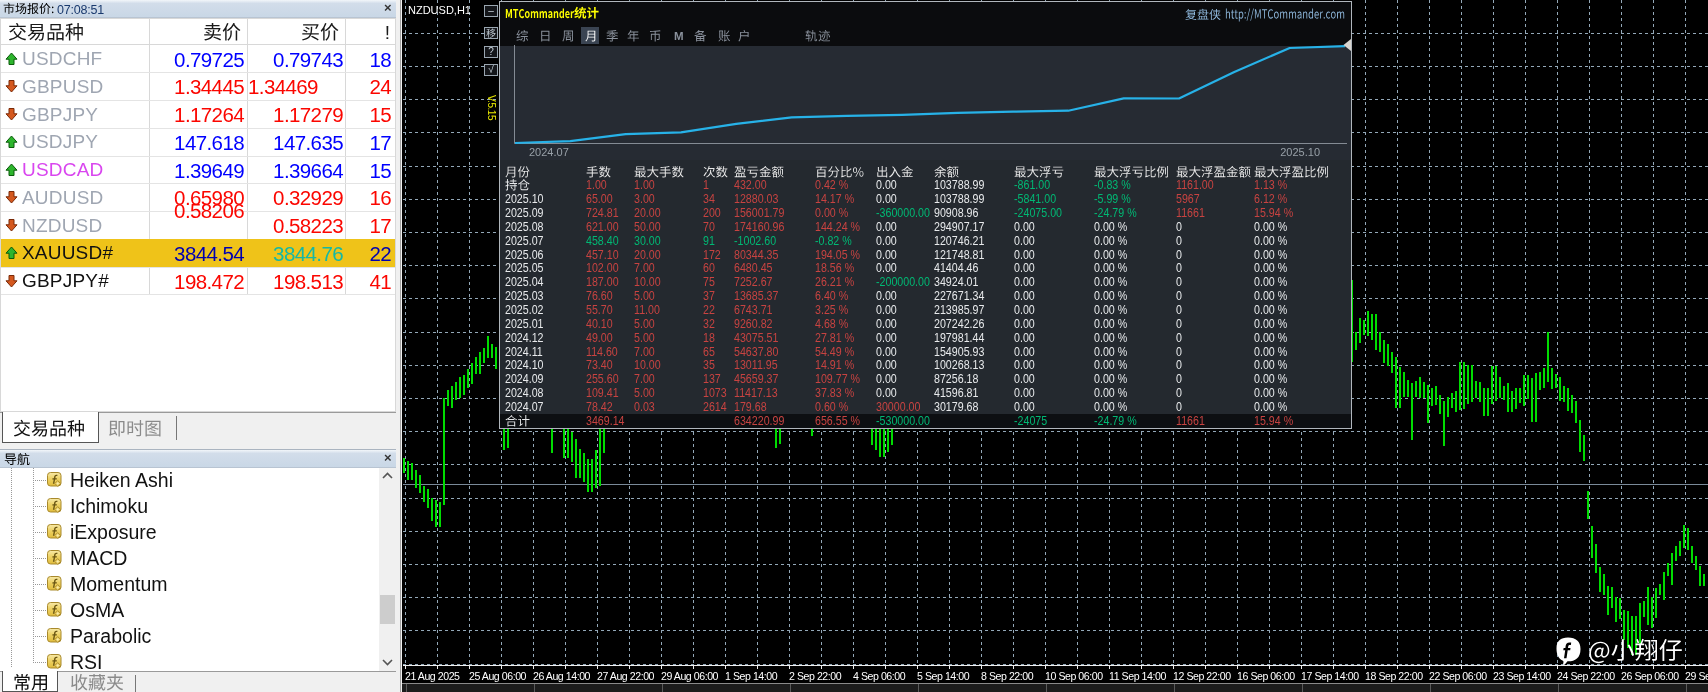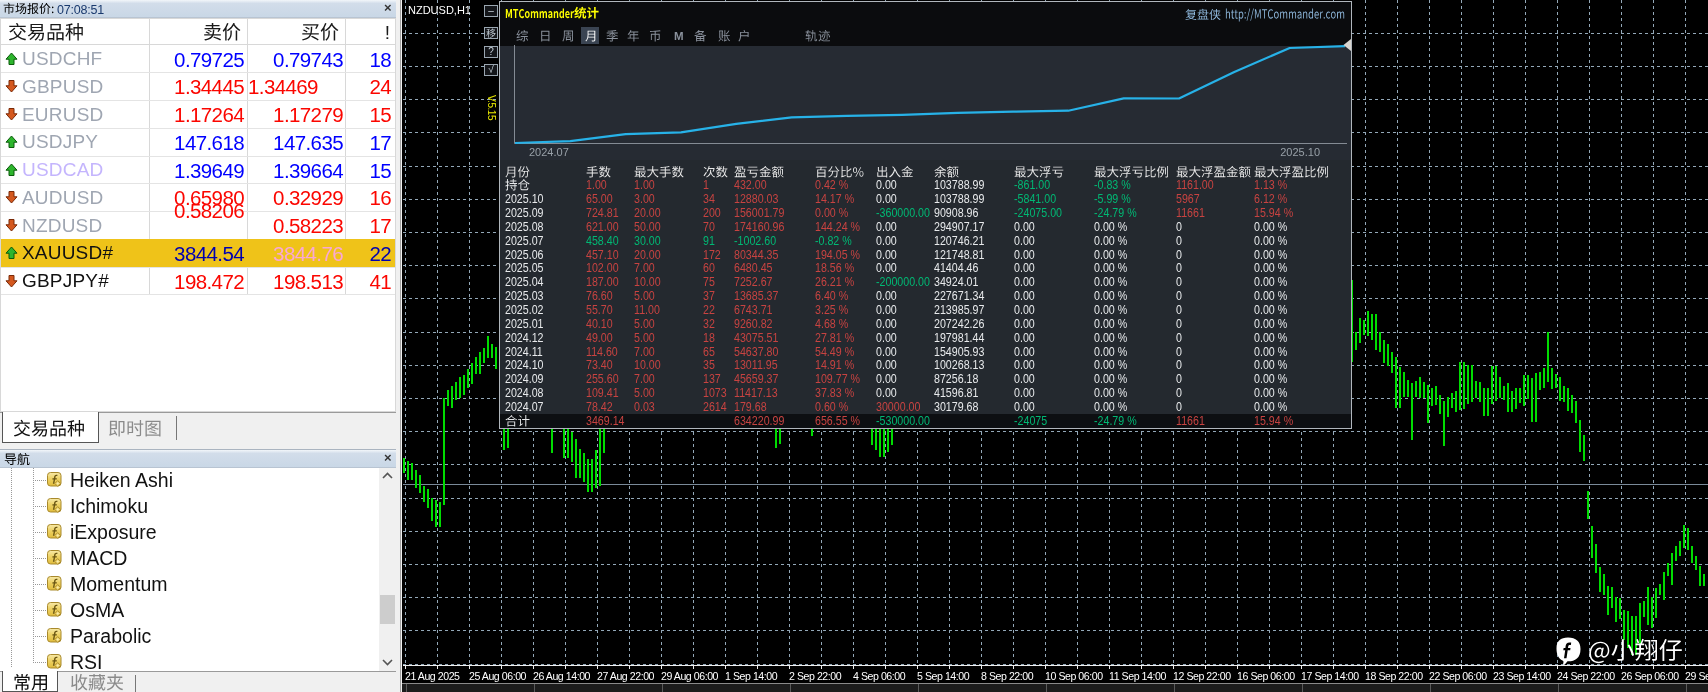--- a/index.html
+++ b/index.html
@@ -524,37 +524,37 @@
         <path d="M6.5 13 L12 6.8 L9 6.8 L9 1.5 L4 1.5 L4 6.8 L1 6.8 Z" fill="#D4581E" stroke="#7A2A08" stroke-width="1"></path>
       </svg></div>
 <div class="abs" style="left:22px;top:75.8px;font-size:19px;color:#9FA6B2;letter-spacing:0.2px">GBPUSD</div>
 <div class="abs" style="left:150px;top:75.3px;width:94px;text-align:right;font-size:20.5px;color:#FB0600;letter-spacing:-0.6px">1.34445</div>
 <div class="abs" style="left:248px;top:75.3px;width:95px;text-align:left;font-size:20.5px;color:#FB0600;letter-spacing:-0.6px">1.34469</div>
 <div class="abs" style="left:346px;top:75.3px;width:45px;text-align:right;font-size:20.5px;color:#FB0600;letter-spacing:-0.6px">24</div>
 <div class="abs" style="left:1px;top:100px;width:394px;height:1px;background:#E4E4E4"></div>
 <div class="abs" style="left:5px;top:107.1px"><svg width="13" height="14" viewBox="0 0 13 14">
         <path d="M6.5 13 L12 6.8 L9 6.8 L9 1.5 L4 1.5 L4 6.8 L1 6.8 Z" fill="#D4581E" stroke="#7A2A08" stroke-width="1"></path>
       </svg></div>
-<div class="abs" style="left:22px;top:103.6px;font-size:19px;color:#9FA6B2;letter-spacing:0.2px">EURUSD</div>
+<div class="abs" style="left:22px;top:103.6px;font-size:19px;color:#9FA6B2;letter-spacing:0.2px">GBPJPY</div>
 <div class="abs" style="left:150px;top:103.1px;width:94px;text-align:right;font-size:20.5px;color:#FB0600;letter-spacing:-0.6px">1.17264</div>
 <div class="abs" style="left:248px;top:103.1px;width:95px;text-align:right;font-size:20.5px;color:#FB0600;letter-spacing:-0.6px">1.17279</div>
 <div class="abs" style="left:346px;top:103.1px;width:45px;text-align:right;font-size:20.5px;color:#FB0600;letter-spacing:-0.6px">15</div>
 <div class="abs" style="left:1px;top:128px;width:394px;height:1px;background:#E4E4E4"></div>
 <div class="abs" style="left:5px;top:134.8px"><svg width="13" height="14" viewBox="0 0 13 14">
         <path d="M6.5 1 L12 7.2 L9 7.2 L9 12.5 L4 12.5 L4 7.2 L1 7.2 Z" fill="#2DB52D" stroke="#0A5A0A" stroke-width="1"></path>
       </svg></div>
 <div class="abs" style="left:22px;top:131.3px;font-size:19px;color:#9FA6B2;letter-spacing:0.2px">USDJPY</div>
 <div class="abs" style="left:150px;top:130.8px;width:94px;text-align:right;font-size:20.5px;color:#0000FF;letter-spacing:-0.6px">147.618</div>
 <div class="abs" style="left:248px;top:130.8px;width:95px;text-align:right;font-size:20.5px;color:#0000FF;letter-spacing:-0.6px">147.635</div>
 <div class="abs" style="left:346px;top:130.8px;width:45px;text-align:right;font-size:20.5px;color:#0000FF;letter-spacing:-0.6px">17</div>
 <div class="abs" style="left:1px;top:156px;width:394px;height:1px;background:#E4E4E4"></div>
 <div class="abs" style="left:5px;top:162.6px"><svg width="13" height="14" viewBox="0 0 13 14">
         <path d="M6.5 1 L12 7.2 L9 7.2 L9 12.5 L4 12.5 L4 7.2 L1 7.2 Z" fill="#2DB52D" stroke="#0A5A0A" stroke-width="1"></path>
       </svg></div>
-<div class="abs" style="left:22px;top:159.1px;font-size:19px;color:#c4b5fd;letter-spacing:0.2px">USDCAD</div>
+<div class="abs" style="left:22px;top:159.1px;font-size:19px;color:#d946ef;letter-spacing:0.2px">USDCAD</div>
 <div class="abs" style="left:150px;top:158.6px;width:94px;text-align:right;font-size:20.5px;color:#0000FF;letter-spacing:-0.6px">1.39649</div>
 <div class="abs" style="left:248px;top:158.6px;width:95px;text-align:right;font-size:20.5px;color:#0000FF;letter-spacing:-0.6px">1.39664</div>
 <div class="abs" style="left:346px;top:158.6px;width:45px;text-align:right;font-size:20.5px;color:#0000FF;letter-spacing:-0.6px">15</div>
 <div class="abs" style="left:1px;top:183px;width:394px;height:1px;background:#E4E4E4"></div>
 <div class="abs" style="left:5px;top:190.3px"><svg width="13" height="14" viewBox="0 0 13 14">
         <path d="M6.5 13 L12 6.8 L9 6.8 L9 1.5 L4 1.5 L4 6.8 L1 6.8 Z" fill="#D4581E" stroke="#7A2A08" stroke-width="1"></path>
       </svg></div>
 <div class="abs" style="left:22px;top:186.8px;font-size:19px;color:#9FA6B2;letter-spacing:0.2px">AUDUSD</div>
 <div class="abs" style="left:150px;top:186.3px;width:94px;text-align:right;font-size:20.5px;color:#FB0600;letter-spacing:-0.6px">0.65980</div>
 <div class="abs" style="left:248px;top:186.3px;width:95px;text-align:right;font-size:20.5px;color:#FB0600;letter-spacing:-0.6px">0.32929</div>
@@ -567,21 +567,21 @@
 <div class="abs" style="left:150px;top:199px;width:94px;text-align:right;font-size:20.5px;color:#FB0600;letter-spacing:-0.6px">0.58206</div>
 <div class="abs" style="left:248px;top:214.1px;width:95px;text-align:right;font-size:20.5px;color:#FB0600;letter-spacing:-0.6px">0.58223</div>
 <div class="abs" style="left:346px;top:214.1px;width:45px;text-align:right;font-size:20.5px;color:#FB0600;letter-spacing:-0.6px">17</div>
 <div class="abs" style="left:1px;top:239px;width:394px;height:1px;background:#E4E4E4"></div>
 <div class="abs" style="left:1px;top:239px;width:394px;height:28px;background:#EFC319"></div>
 <div class="abs" style="left:5px;top:245.8px"><svg width="13" height="14" viewBox="0 0 13 14">
         <path d="M6.5 1 L12 7.2 L9 7.2 L9 12.5 L4 12.5 L4 7.2 L1 7.2 Z" fill="#2DB52D" stroke="#0A5A0A" stroke-width="1"></path>
       </svg></div>
 <div class="abs" style="left:22px;top:242.3px;font-size:19px;color:#111111;letter-spacing:0.2px">XAUUSD#</div>
 <div class="abs" style="left:150px;top:241.8px;width:94px;text-align:right;font-size:20.5px;color:#0000B0;letter-spacing:-0.6px">3844.54</div>
-<div class="abs" style="left:248px;top:241.8px;width:95px;text-align:right;font-size:20.5px;color:#f9a8d4;letter-spacing:-0.6px">3844.76</div>
+<div class="abs" style="left:248px;top:241.8px;width:95px;text-align:right;font-size:20.5px;color:#14b8a6;letter-spacing:-0.6px">3844.76</div>
 <div class="abs" style="left:346px;top:241.8px;width:45px;text-align:right;font-size:20.5px;color:#0000B0;letter-spacing:-0.6px">22</div>
 <div class="abs" style="left:1px;top:267px;width:394px;height:1px;background:#E4E4E4"></div>
 <div class="abs" style="left:5px;top:273.6px"><svg width="13" height="14" viewBox="0 0 13 14">
         <path d="M6.5 13 L12 6.8 L9 6.8 L9 1.5 L4 1.5 L4 6.8 L1 6.8 Z" fill="#D4581E" stroke="#7A2A08" stroke-width="1"></path>
       </svg></div>
 <div class="abs" style="left:22px;top:270.1px;font-size:19px;color:#111111;letter-spacing:0.2px">GBPJPY#</div>
 <div class="abs" style="left:150px;top:269.6px;width:94px;text-align:right;font-size:20.5px;color:#FB0600;letter-spacing:-0.6px">198.472</div>
 <div class="abs" style="left:248px;top:269.6px;width:95px;text-align:right;font-size:20.5px;color:#FB0600;letter-spacing:-0.6px">198.513</div>
 <div class="abs" style="left:346px;top:269.6px;width:45px;text-align:right;font-size:20.5px;color:#FB0600;letter-spacing:-0.6px">41</div>
 <div class="abs" style="left:1px;top:294px;width:394px;height:1px;background:#E4E4E4"></div>

